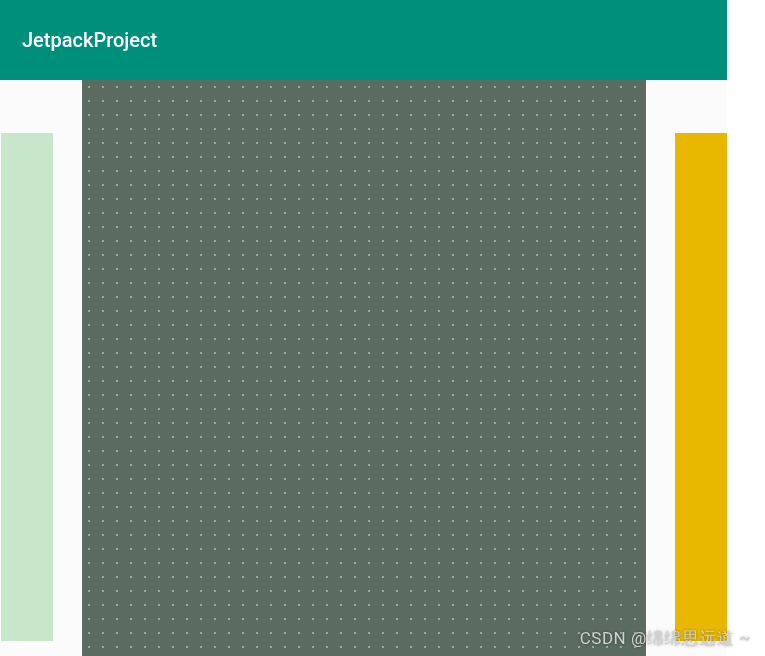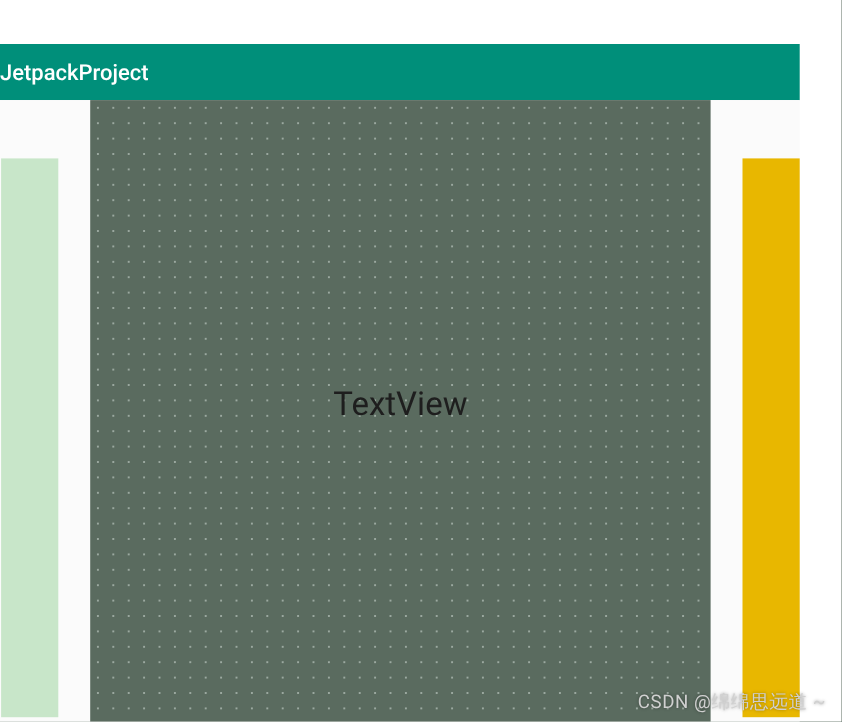--- a/index.html
+++ b/index.html
@@ -10,25 +10,25 @@
     body {
       width: 765px;
       height: 656px;
       background: #ffffff;
       font-family: Roboto, Arial, sans-serif;
       position: relative;
       overflow: hidden;
     }
     .app-bar {
       width: 727px;
-      height: 51px;
+      height: 80px;
       background: #008f7a;
       display: flex;
       align-items: center;
-      margin-top: 40px;
+      padding-left: 22px;
     }
     .app-title {
       color: #ffffff;
       font-size: 20px;
       font-weight: 500;
     }
     .content-area {
       width: 727px;
       height: 583px;
       position: relative;
@@ -90,18 +90,17 @@
 <body>
 
 <div class="app-bar">
   <span class="app-title">JetpackProject</span>
 </div>
 
 <div class="content-area">
   <div class="left-panel"></div>
   <div class="center-panel">
     <div class="dot-pattern"></div>
-    <span class="textview-label">TextView</span>
   </div>
   <div class="right-panel"></div>
 </div>
 
 <div class="watermark">CSDN @绵绵思远道 ~</div>
 
 </body></html>

